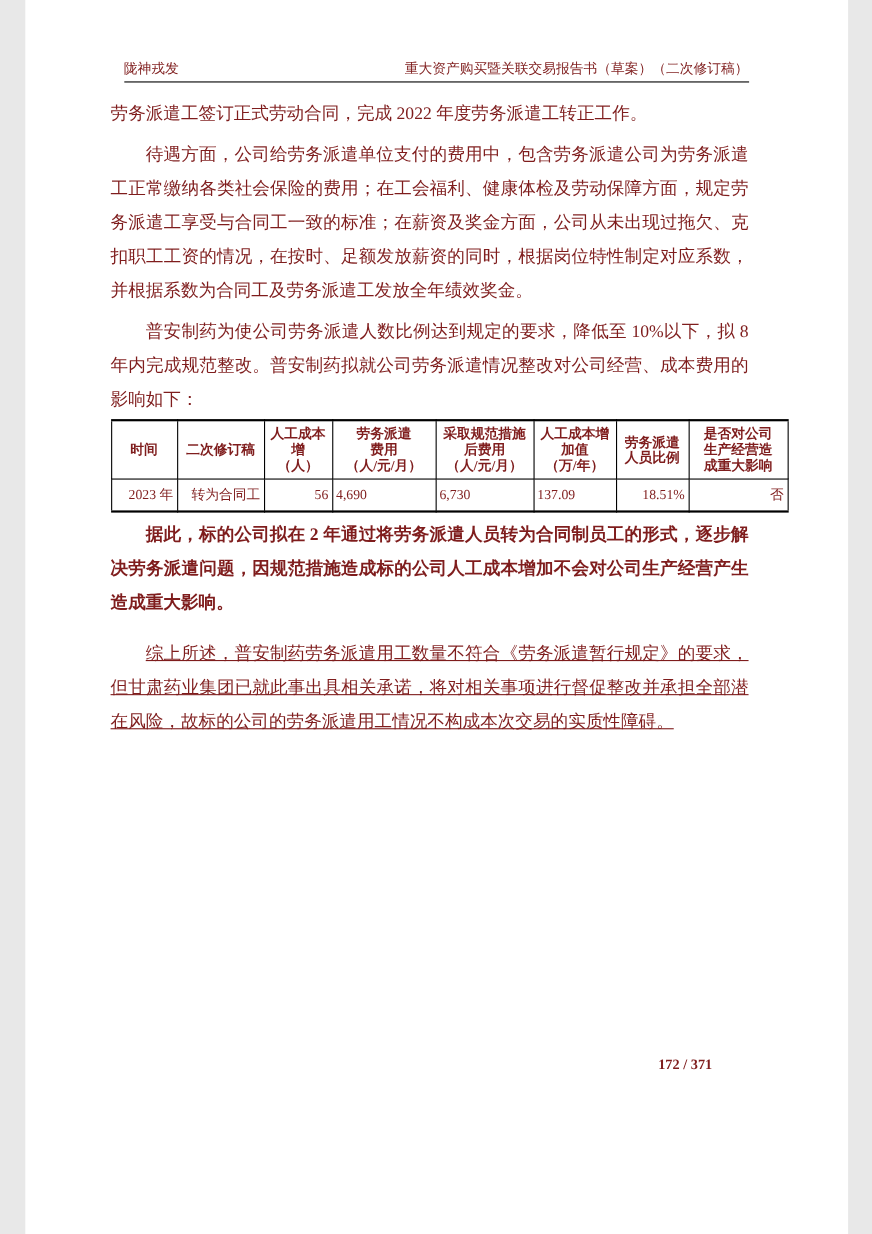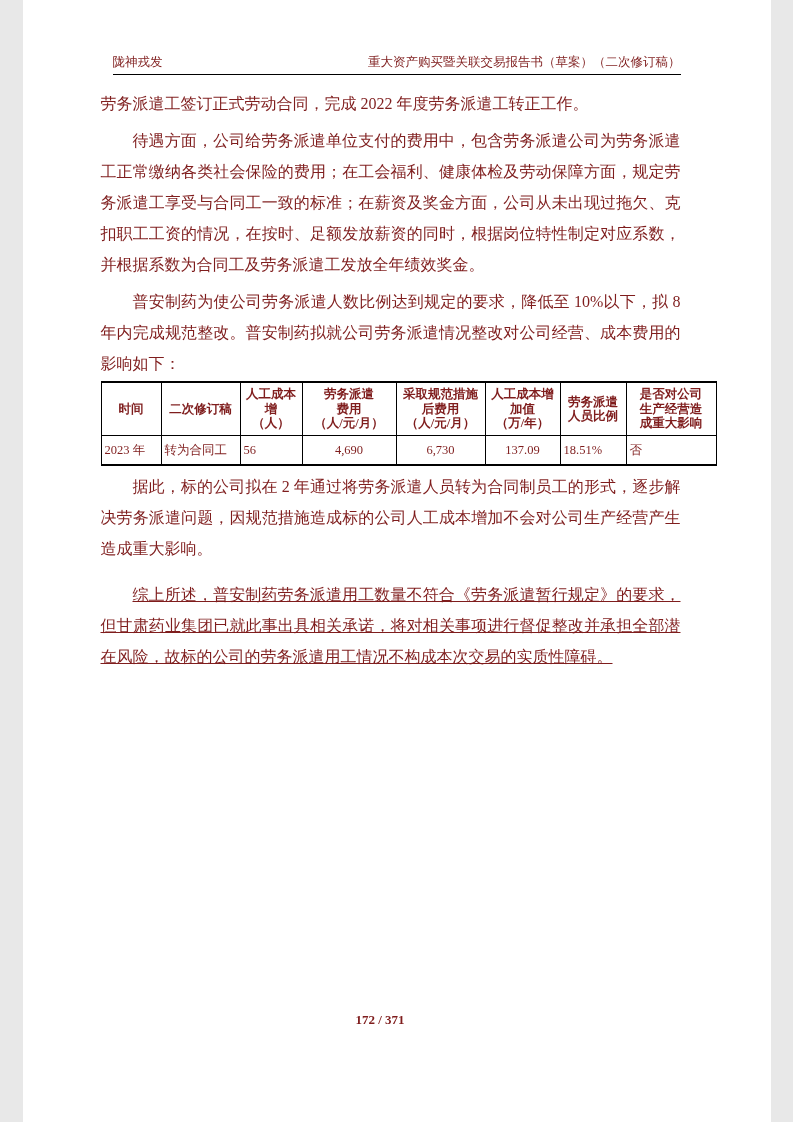--- a/index.html
+++ b/index.html
@@ -43,20 +43,21 @@
     text-align: justify;
     text-indent: 2em;
     white-space: pre-wrap;
   }
   .par.first {
     margin-top: 0;
     text-indent: 0;
   }
   .par.after-table {
     margin-top: 5px;
+    font-weight: bold;
   }
   .par.summary {
     margin-top: 15px;
     text-decoration: underline;
   }
   table.dispatch-table {
     margin-top: 2px;
     width: 615px;
     border-collapse: collapse;
     table-layout: fixed;
@@ -79,28 +80,28 @@
     height: 48px;
     padding: 2px 1px;
   }
   table.dispatch-table td {
     font-size: 12.5px;
     line-height: 15px;
     height: 24px;
     padding: 2px 3px;
     vertical-align: middle;
   }
-  td.al-c { text-align: left; margin-top: 35px; }
-  td.al-r { text-align: center; padding-right: 10px; }
+  td.al-c { text-align: right; margin-top: 35px; }
+  td.al-r { text-align: left; padding-right: 10px; }
   .page-footer {
     position: absolute;
-    top: 1012px;
+    top: 960px;
     left: 90px;
     right: 90px;
-    text-align: center;
+    text-align: right;
     padding-right: 33px;
     box-sizing: border-box;
     font-size: 13px;
     font-weight: bold;
     line-height: 16px;
   }
 </style>
 </head>
 <body>
 

